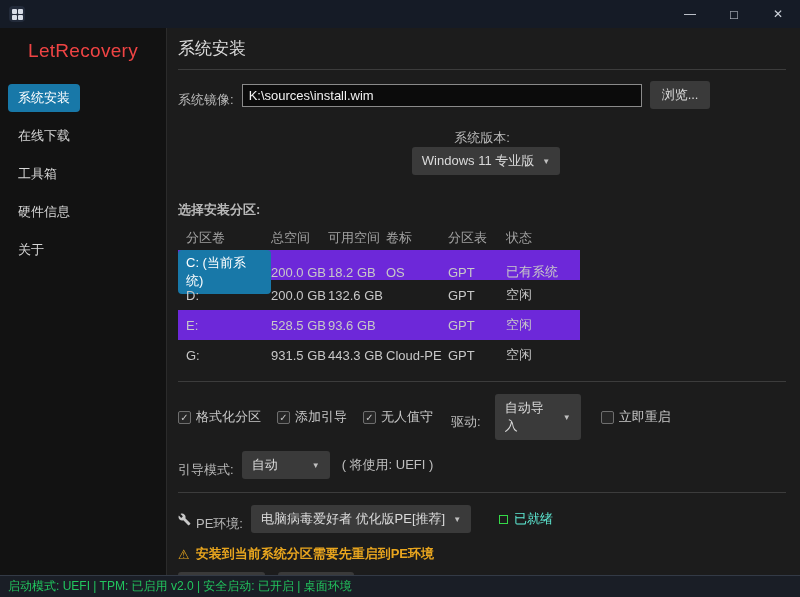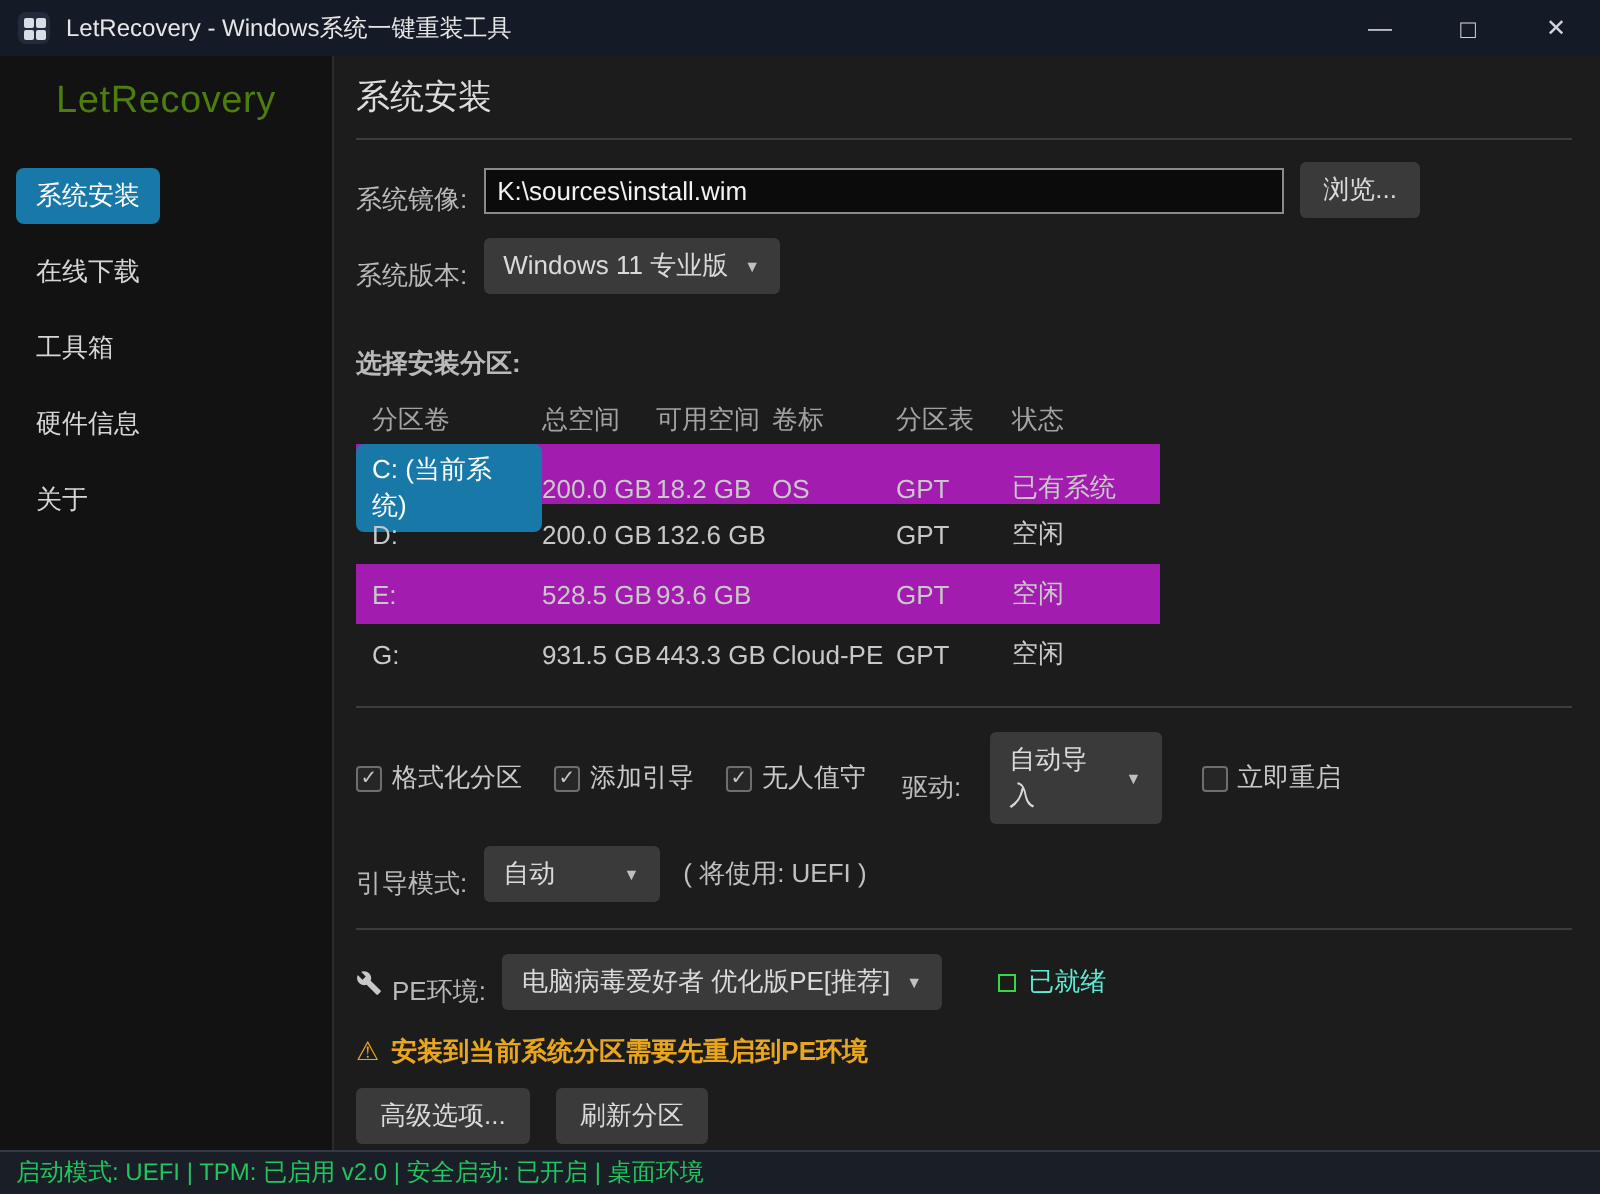--- a/index.html
+++ b/index.html
@@ -18,51 +18,51 @@
   .app-icon span { background:#d8dde6; border-radius:1px; }
   .titlebar-text { font-size:12px; color:#e6e6e6; }
   .win-controls { margin-left:auto; display:flex; height:28px; }
   .win-btn { width:44px; height:28px; display:flex; align-items:center; justify-content:center;
     color:#cfd4dc; font-size:12px; cursor:default; }
   .win-btn.max { font-size:13px; }
 
   
   .body-row { flex:1; display:flex; min-height:0; }
   .sidebar { width:167px; background:#121212; border-right:1px solid #2b2b2b; flex:0 0 167px; padding-top:12px; }
-  .brand { text-align:center; color:#4d7c0f; font-size:19px; letter-spacing:0.3px; padding-bottom:22px; }
+  .brand { text-align:center; color:#ef4444; font-size:19px; letter-spacing:0.3px; padding-bottom:22px; }
   .nav-item { margin:0 10px 10px 8px; padding:5px 10px; color:#d6d6d6; width:max-content; border-radius:4px; }
   .nav-item.active { background:#1878a8; color:#ffffff; }
 
   .content { flex:1; padding:7px 14px 0 11px; }
   .page-title { font-size:17px; color:#dcdcdc; padding:2px 0 9px 0; }
   .divider { border-top:1px solid #3c3c3c; margin:0 0 0 0; }
 
   .form-row { display:flex; align-items:center; }
   .lbl { color:#b9b9b9;margin-top:10px; }
 
   .row-image { margin-top:11px; }
   .image-input { width:400px; height:23px; background:#0b0b0b; border:1px solid #8a8a8a;
     color:#f2f2f2; font-size:13px; padding:0 6px; margin-left:8px;
     font-family:"Liberation Sans","DejaVu Sans",sans-serif; }
   .btn { background:#3a3a3a; color:#dadada; border:none; border-radius:3px; padding:5px 12px;
     font-size:13px; font-family:"Liberation Sans","DejaVu Sans",sans-serif; cursor:default; }
   .browse-btn { margin-left:8px; }
 
-  .row-version { margin-top:10px; }
+  .row-version { margin-top:10px;flex-direction:column; }
   .dropdown { background:#3a3a3a; color:#dadada; border-radius:3px; padding:5px 10px;
     display:inline-flex; align-items:center; gap:8px; cursor:default; }
   .chev { font-size:8px; color:#c0c0c0; }
   .dd-version { margin-left:8px; }
 
   .part-label { margin-top:26px; color:#b9b9b9;font-weight:bold; }
   .part-table { margin-top:7px; width:402px; }
   .pt-row { display:grid; grid-template-columns:93px 57px 58px 62px 58px 1fr; align-items:center; }
   .pt-head { height:24px; color:#a2a2a2; }
   .pt-data { height:30px; color:#c8c8c8; }
-  .pt-data.alt { background:#a21caf; }
+  .pt-data.alt { background:#6d28d9; }
   .cell-vol { padding-left:8px; }
   .vol-pill { display:inline-block; background:#1878a8; color:#ffffff; border-radius:4px;
     padding:4px 8px; margin-left:0; }
   .pt-data .cell-vol.haspill { padding-left:0; }
 
   .opts-divider { margin-top:11px; }
   .row-opts { margin-top:12px; gap:6px; }
   .chk { display:inline-flex; align-items:center; gap:5px; margin-right:10px; }
   .chk-box { width:13px; height:13px; background:#262626; border:1px solid #6e6e6e; border-radius:2px;
     display:inline-flex; align-items:center; justify-content:center; font-size:10px; color:#c4c4c4; }
@@ -97,21 +97,20 @@
 
 <div class="window">
 
   <div class="titlebar">
     <div class="app-icon">
       <span></span>
         <span></span>
         <span></span>
         <span></span>
     </div>
-    <div class="titlebar-text">LetRecovery - Windows系统一键重装工具</div>
     <div class="win-controls">
       <div class="win-btn">—</div>
       <div class="win-btn max">□</div>
       <div class="win-btn">✕</div>
     </div>
   </div>
 
   <div class="body-row">
 
     <div class="sidebar">

